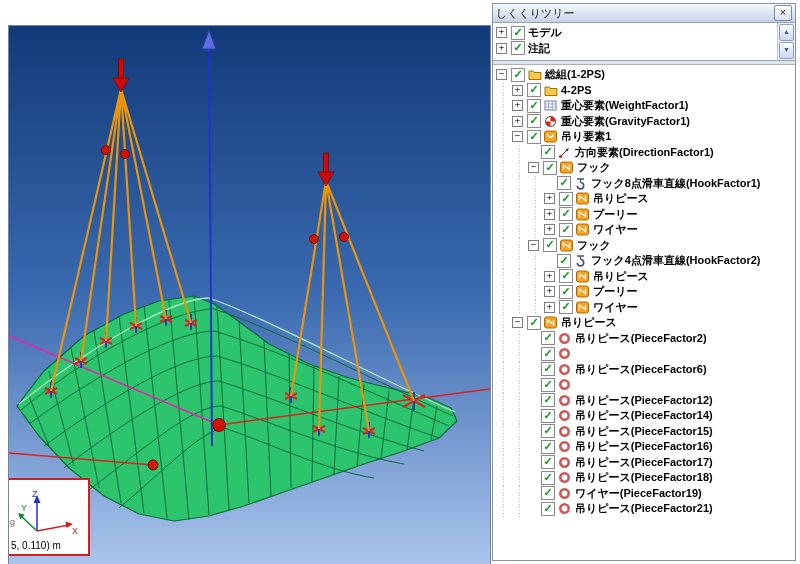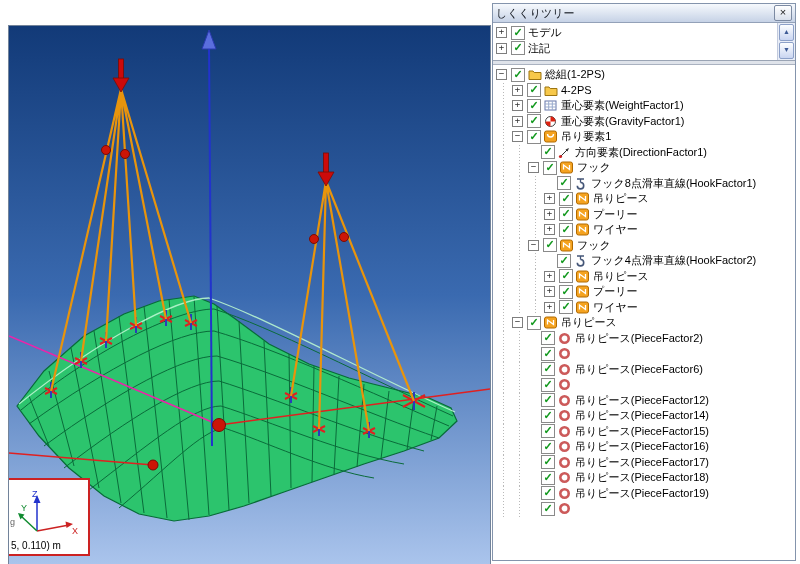--- a/index.html
+++ b/index.html
@@ -33,21 +33,21 @@
   .tree-row{display:flex;align-items:center;height:15.5px;font-size:11px;white-space:nowrap;padding-left:3px;}
   .indent{flex:0 0 16px;width:16px;height:100%;
     background-image:linear-gradient(#b9b9b9 34%,transparent 0);background-size:1px 3px;
     background-repeat:repeat-y;background-position:7px 0;}
   .expander{flex:0 0 9px;width:9px;height:9px;border:1px solid #7e7e7e;background:#fff;
     font:9px/7px "DejaVu Sans Mono",monospace;text-align:center;color:#333;margin-right:4px;cursor:default;}
   .expander.none{border:none;background:transparent;}
   .cb{flex:0 0 12px;width:12px;height:12px;border:1px solid #8a8a8a;background:#fff;margin-right:3px;
     color:#14991f;font-weight:bold;font-size:11px;line-height:10px;text-align:center;cursor:default;}
   .ticon{flex:0 0 14px;width:14px;height:13px;margin-right:3px;display:flex;align-items:center;}
-  .tlabel{color:#000;}
+  .tlabel{color:#000;font-weight:bold;}
 </style>
 </head>
 <body>
 
 <div class="stage">
 
   <div class="viewport">
     <svg width="481" height="538" viewBox="0 0 481 538" xmlns="http://www.w3.org/2000/svg">
       <defs>
         <linearGradient id="sky" x1="0" y1="0" x2="0" y2="1">
@@ -500,29 +500,30 @@
         <div class="tree-row">
           <span class="indent"></span>
           <span class="indent"></span>
           <span class="expander none"></span>
           <span class="cb">✓</span>
           <span class="ticon">
             <svg width="13" height="13" viewBox="0 0 13 13">
               <circle cx="6.5" cy="6.5" r="4.2" fill="none" stroke="#cc5a5a" stroke-width="2.6"></circle>
             </svg>
           </span>
-          <span class="tlabel">吊りピース(PieceFactor19)</span>
-        </div>
-        <div class="tree-row">
-          <span class="indent"></span>
-          <span class="indent"></span>
-          <span class="expander none"></span>
-          <span class="cb">✓</span>
-          <span class="ticon">
-            <svg width="13" height="13" viewBox="0 0 13 13">
-              <circle cx="6.5" cy="6.5" r="4.2" fill="none" stroke="#cc5a5a" stroke-width="2.6"></circle>
-            </svg>
-          </span>
+          <span class="tlabel">ワイヤー(PieceFactor19)</span>
+        </div>
+        <div class="tree-row">
+          <span class="indent"></span>
+          <span class="indent"></span>
+          <span class="expander none"></span>
+          <span class="cb">✓</span>
+          <span class="ticon">
+            <svg width="13" height="13" viewBox="0 0 13 13">
+              <circle cx="6.5" cy="6.5" r="4.2" fill="none" stroke="#cc5a5a" stroke-width="2.6"></circle>
+            </svg>
+          </span>
+          <span class="tlabel">吊りピース(PieceFactor21)</span>
         </div>
       </div>
   </div>
 
 </div>
 
 </body></html>

